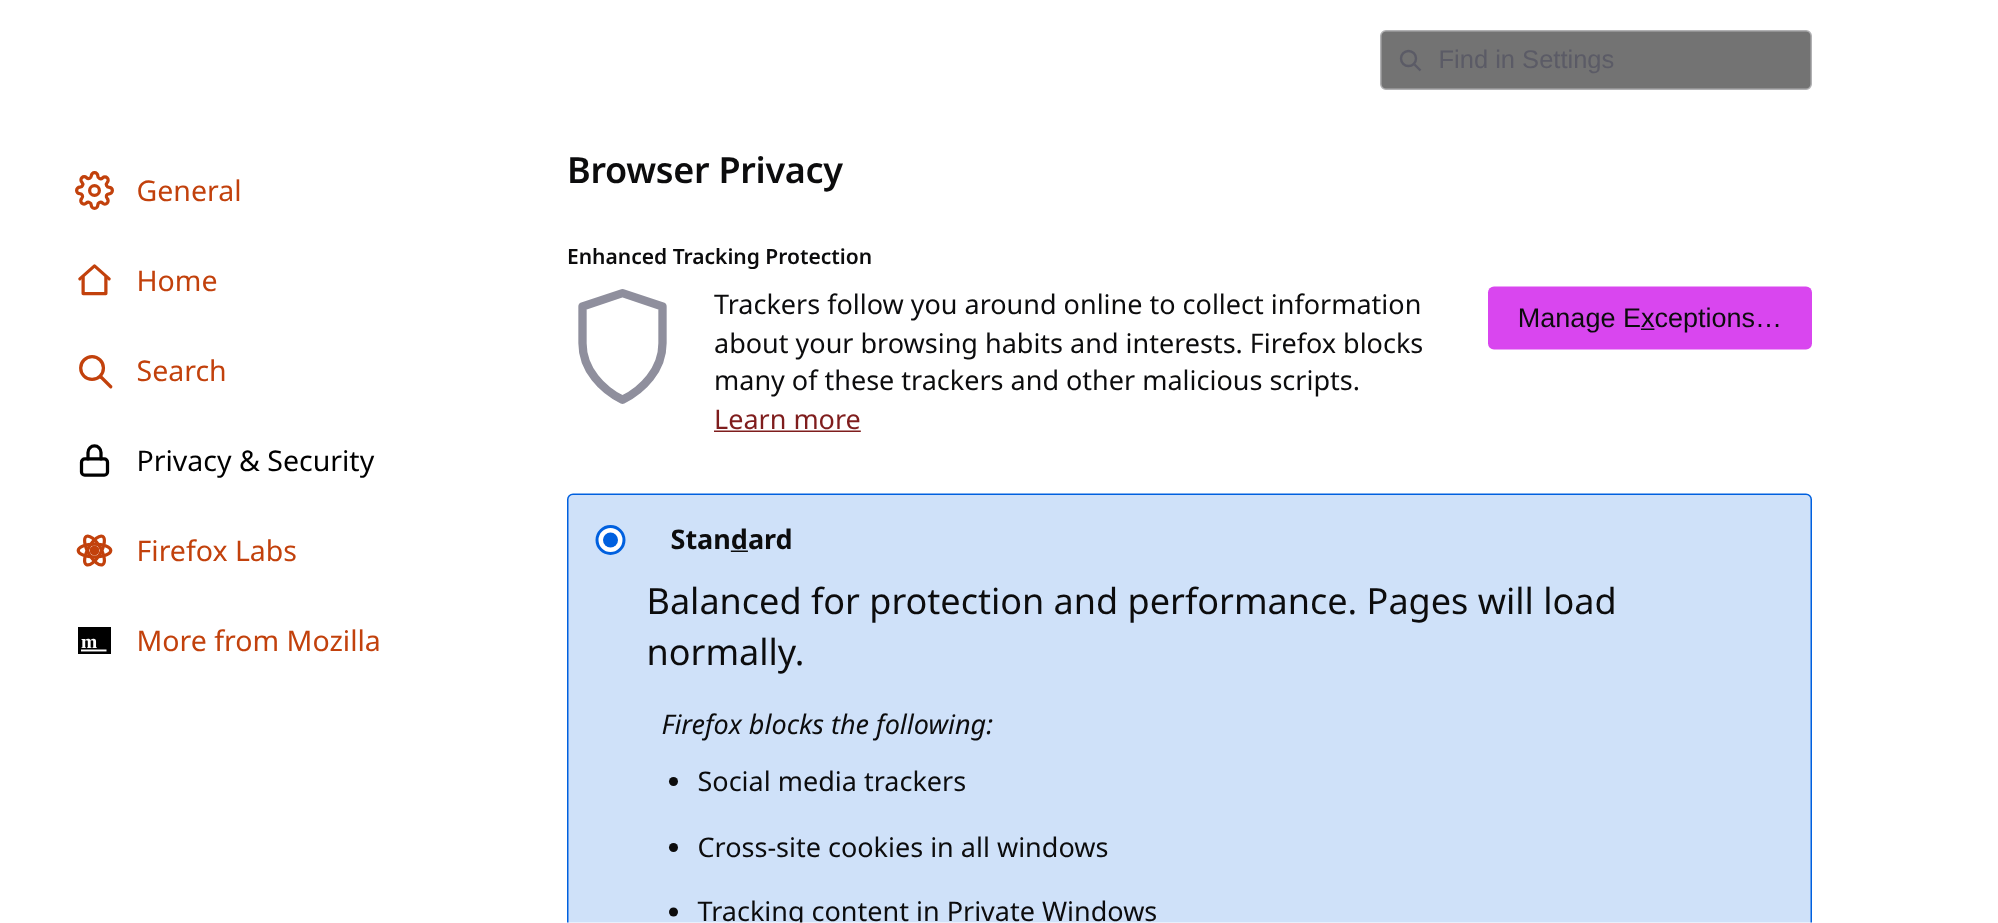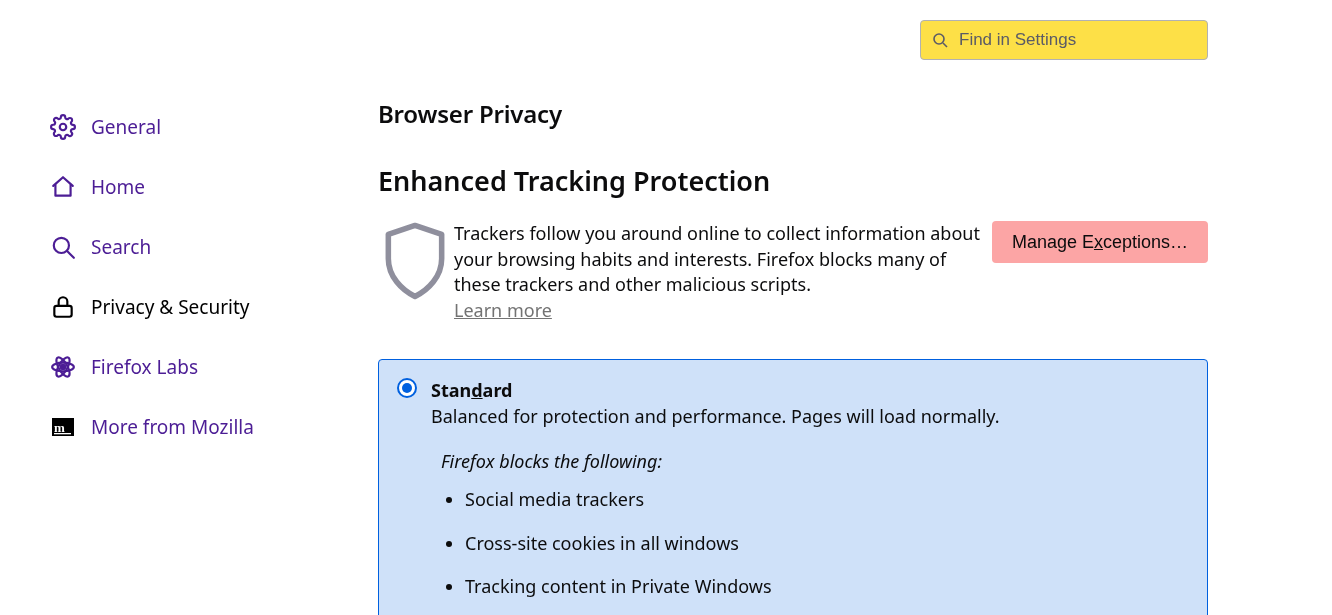--- a/index.html
+++ b/index.html
@@ -25,21 +25,21 @@
       width: 288px;
     }
     .search-box {
       width: 100%;
       height: 40px;
       border: 1px solid #b1b1b3;
       border-radius: 4px;
       padding: 0 12px 0 38px;
       font-size: 17px;
       color: #0c0c0d;
-      background: #fde047;
+      background: #737373;
     }
     .search-box::placeholder {
       color: #5b5b66;
     }
     .search-icon {
       position: absolute;
       left: 12px;
       top: 50%;
       transform: translateY(-50%);
       width: 16px;
@@ -52,21 +52,21 @@
       position: absolute;
       left: 50px;
       top: 97px;
       width: 280px;
     }
     .sidebar-item {
       display: flex;
       align-items: center;
       height: 60px;
       cursor: pointer;
-      color: #4c1d95;
+      color: #c2410c;
     }
     .sidebar-item.active {
       color: #000000;
     }
     .sidebar-icon {
       width: 26px;
       height: 26px;
       flex: 0 0 26px;
       display: flex;
       align-items: center;
@@ -83,50 +83,50 @@
       top: 97px;
       width: 830px;
     }
     .page-title {
       font-size: 24px;
       font-weight: 600;
       margin-bottom: 32px;
       letter-spacing: -0.2px;
     }
     .section-title {
-      font-size: 27px;
+      font-size: 14px;
       font-weight: 600;
-      margin-bottom: 22px;
+      margin-bottom: 10px;
     }
     .etp-row {
       display: flex;
       align-items: flex-start;
-      gap: 2px;
+      gap: 24px;
     }
     .shield {
       flex: 0 0 74px;
       height: 80px;
       color: #8f8f9d;
     }
     .etp-text {
       flex: 1;
       font-size: 18px;
       line-height: 1.42;
       color: #0c0c0d;
       padding-right: 8px;
     }
     .learn {
-      color: #737373;
+      color: #7f1d1d;
       text-decoration: underline;
       cursor: pointer;
       display: inline-block;
     }
     .manage-btn {
       flex: 0 0 auto;
-      background: #fca5a5;
+      background: #d946ef;
       border: none;
       border-radius: 4px;
       padding: 10px 20px;
       font-size: 18px;
       font-weight: 500;
       color: #0c0c0d;
       cursor: pointer;
       height: 42px;
     }
     .underline-accesskey {
@@ -135,21 +135,22 @@
     
     .card {
       margin-top: 36px;
       border: 1px solid #0060df;
       background: #cfe1f9;
       border-radius: 4px;
       padding: 18px 26px 28px 18px;
     }
     .radio-row {
       display: flex;
-      gap: 14px;
+      align-items: center;
+      gap: 30px;
     }
     .radio {
       width: 20px;
       height: 20px;
       border-radius: 50%;
       border: 2px solid #0060df;
       display: flex;
       align-items: center;
       justify-content: center;
       flex: 0 0 20px;
@@ -162,22 +163,22 @@
       background: #0060df;
     }
     .radio-label {
       font-size: 18px;
       font-weight: 700;
     }
     .card-body {
       margin-left: 34px;
     }
     .card-desc {
-      font-size: 18px;
-      margin-top: 2px;
+      font-size: 24px;
+      margin-top: 12px;
       line-height: 1.4;
     }
     .blocks-heading {
       font-size: 18px;
       margin-top: 20px;
       margin-left: 10px;
       font-style: italic;
     }
     .blocks-list {
       margin-top: 14px;

